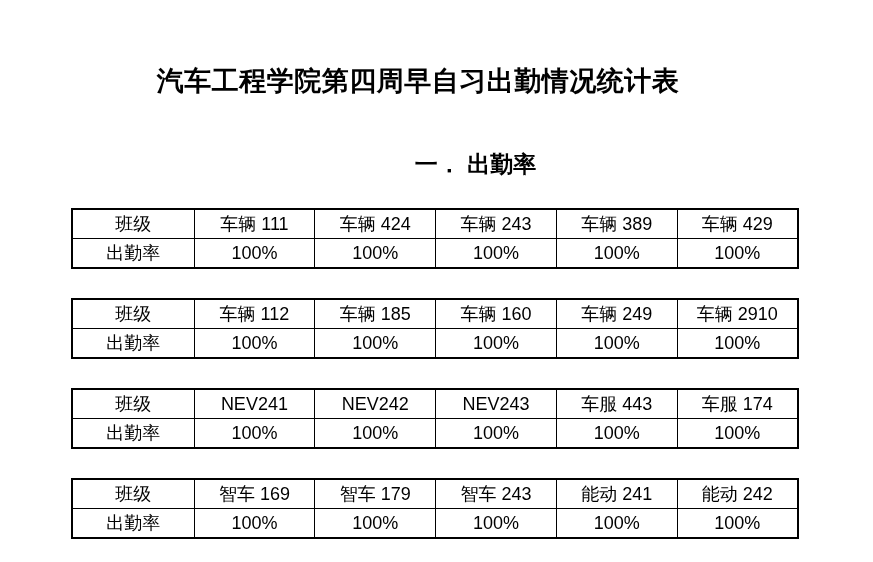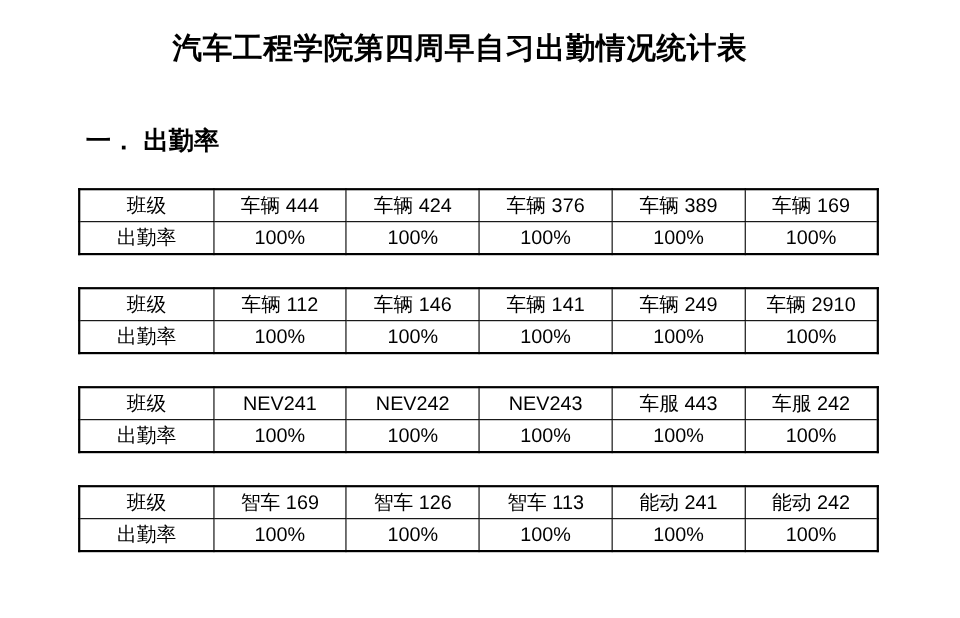--- a/index.html
+++ b/index.html
@@ -12,38 +12,39 @@
     position: relative;
     width: 873px;
     height: 562px;
     background: #ffffff;
     color: #000000;
     font-family: "Liberation Sans", sans-serif;
     overflow: hidden;
   }
   .doc-title {
     margin: 0;
-    padding-top: 29px;
+    padding-top: 66px;
     margin-left: 60px;
     width: 716px;
     text-align: center;
     font-size: 27px;
     line-height: 30px;
     font-weight: bold;
     letter-spacing: 0.5px;
     white-space: nowrap;
   }
   .section-heading {
     margin: 0;
     margin-top: 55px;
     margin-left: 78px;
     font-size: 23px;
     line-height: 26px;
     font-weight: bold;
     white-space: pre;
+    text-align: center;
   }
   table.att {
     border-collapse: collapse;
     table-layout: fixed;
     margin-left: 71px;
     margin-top: 29px;
     width: 728px;
     border: 2px solid #000000;
   }
   table.att.first {
@@ -70,44 +71,44 @@
 <div class="page">
 
   <h1 class="doc-title">汽车工程学院第四周早自习出勤情况统计表</h1>
 
   <h2 class="section-heading">一． 出勤率</h2>
 
   <table class="att first">
     <tbody>
         <tr>
       <td class="lbl">班级</td>
-      <td>车辆 444</td>
+      <td>车辆 111</td>
       <td>车辆 424</td>
-      <td>车辆 376</td>
+      <td>车辆 243</td>
       <td>车辆 389</td>
-      <td>车辆 169</td>
+      <td>车辆 429</td>
     </tr>
     <tr>
       <td class="lbl">出勤率</td>
       <td>100%</td>
       <td>100%</td>
       <td>100%</td>
       <td>100%</td>
       <td>100%</td>
     </tr>
   </tbody>
     </table>
 
   <table class="att">
     <tbody>
         <tr>
       <td class="lbl">班级</td>
       <td>车辆 112</td>
-      <td>车辆 146</td>
-      <td>车辆 141</td>
+      <td>车辆 185</td>
+      <td>车辆 160</td>
       <td>车辆 249</td>
       <td>车辆 2910</td>
     </tr>
     <tr>
       <td class="lbl">出勤率</td>
       <td>100%</td>
       <td>100%</td>
       <td>100%</td>
       <td>100%</td>
       <td>100%</td>
@@ -116,40 +117,40 @@
     </table>
 
   <table class="att">
     <tbody>
         <tr>
       <td class="lbl">班级</td>
       <td>NEV241</td>
       <td>NEV242</td>
       <td>NEV243</td>
       <td>车服 443</td>
-      <td>车服 242</td>
+      <td>车服 174</td>
     </tr>
     <tr>
       <td class="lbl">出勤率</td>
       <td>100%</td>
       <td>100%</td>
       <td>100%</td>
       <td>100%</td>
       <td>100%</td>
     </tr>
   </tbody>
     </table>
 
   <table class="att">
     <tbody>
         <tr>
       <td class="lbl">班级</td>
       <td>智车 169</td>
-      <td>智车 126</td>
-      <td>智车 113</td>
+      <td>智车 179</td>
+      <td>智车 243</td>
       <td>能动 241</td>
       <td>能动 242</td>
     </tr>
     <tr>
       <td class="lbl">出勤率</td>
       <td>100%</td>
       <td>100%</td>
       <td>100%</td>
       <td>100%</td>
       <td>100%</td>

